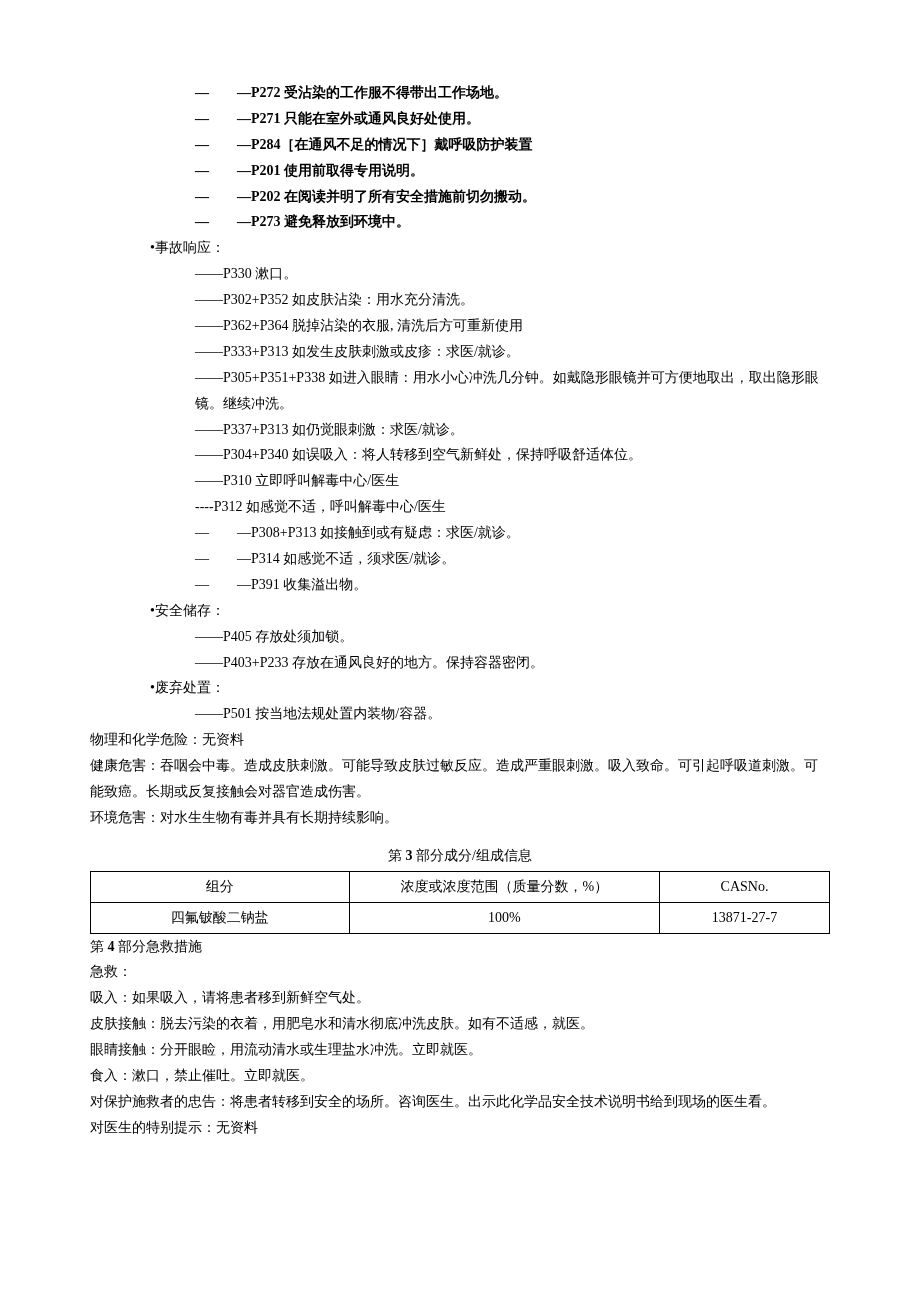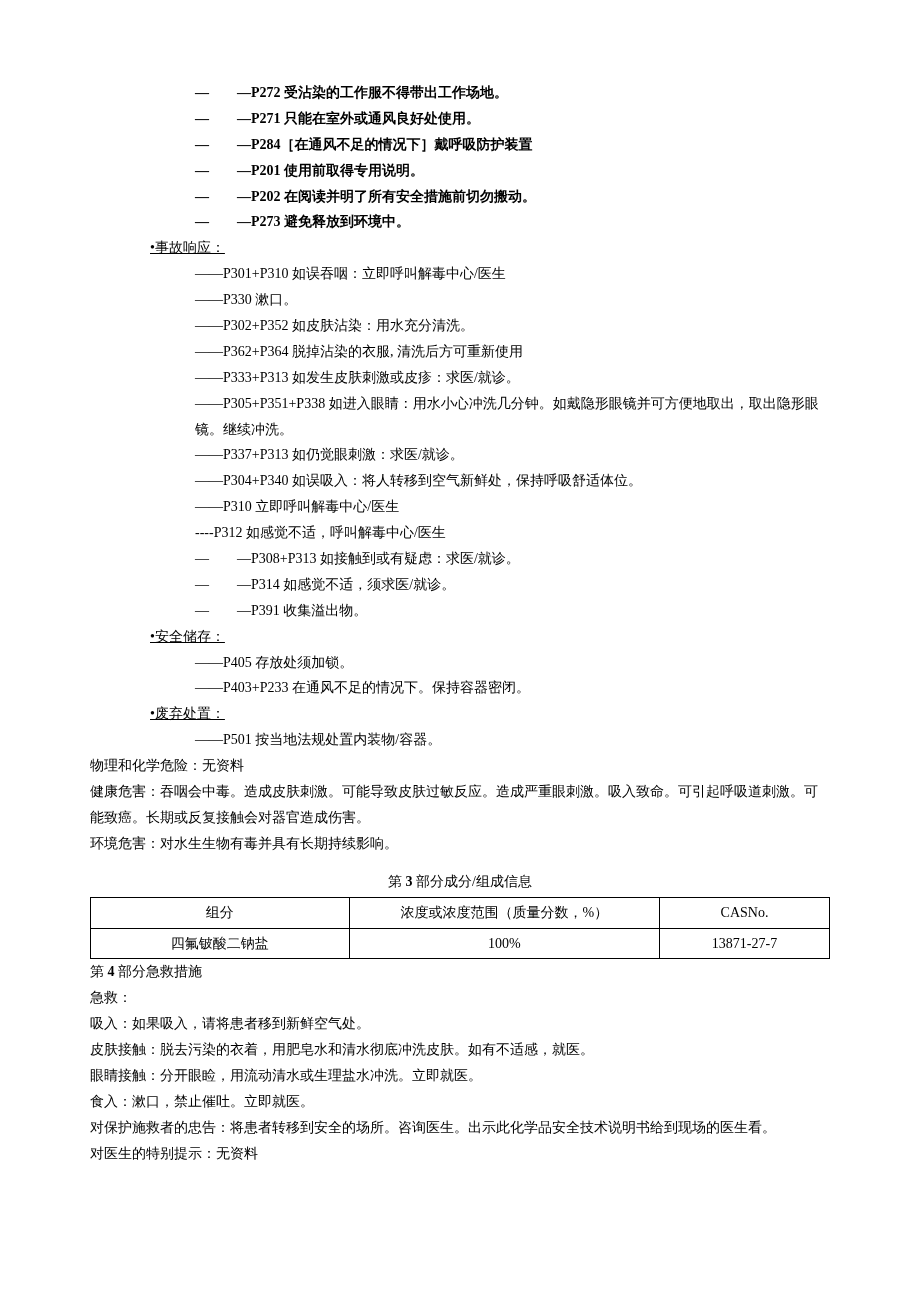--- a/index.html
+++ b/index.html
@@ -6,21 +6,21 @@
     font-family: "SimSun", "宋体", serif;
     font-size: 14px;
     line-height: 1.85;
     color: #000;
     background: #fff;
     margin: 0;
     padding: 80px 90px 60px 90px;
     width: 920px;
     box-sizing: border-box;
   }
-  .indent-1 { padding-left: 60px; text-decoration: underline; }
+  .indent-1 { padding-left: 60px; }
   .indent-dash { padding-left: 105px; font-weight: bold; }
   .indent-2 { padding-left: 105px; }
   .section-title {
     text-align: center;
     margin-top: 12px;
     margin-bottom: 2px;
   }
   .section-title .bold { font-weight: bold; }
   table {
     border-collapse: collapse;
@@ -43,39 +43,38 @@
   <div class="indent-dash">—　　—P272 受沾染的工作服不得带出工作场地。</div>
   <div class="indent-dash">—　　—P271 只能在室外或通风良好处使用。</div>
   <div class="indent-dash">—　　—P284［在通风不足的情况下］戴呼吸防护装置</div>
   <div class="indent-dash">—　　—P201 使用前取得专用说明。</div>
   <div class="indent-dash">—　　—P202 在阅读并明了所有安全措施前切勿搬动。</div>
   <div class="indent-dash">—　　—P273 避免释放到环境中。</div>
 </div>
 
 <div class="indent-1">•事故响应：</div>
 <div>
-  <div class="indent-2">——P301+P310 如误吞咽：立即呼叫解毒中心/医生</div>
   <div class="indent-2">——P330 漱口。</div>
   <div class="indent-2">——P302+P352 如皮肤沾染：用水充分清洗。</div>
   <div class="indent-2">——P362+P364 脱掉沾染的衣服, 清洗后方可重新使用</div>
   <div class="indent-2">——P333+P313 如发生皮肤刺激或皮疹：求医/就诊。</div>
   <div class="indent-2">——P305+P351+P338 如进入眼睛：用水小心冲洗几分钟。如戴隐形眼镜并可方便地取出，取出隐形眼镜。继续冲洗。</div>
   <div class="indent-2">——P337+P313 如仍觉眼刺激：求医/就诊。</div>
   <div class="indent-2">——P304+P340 如误吸入：将人转移到空气新鲜处，保持呼吸舒适体位。</div>
   <div class="indent-2">——P310 立即呼叫解毒中心/医生</div>
   <div class="indent-2">----P312 如感觉不适，呼叫解毒中心/医生</div>
   <div class="indent-2">—　　—P308+P313 如接触到或有疑虑：求医/就诊。</div>
   <div class="indent-2">—　　—P314 如感觉不适，须求医/就诊。</div>
   <div class="indent-2">—　　—P391 收集溢出物。</div>
 </div>
 
 <div class="indent-1">•安全储存：</div>
 <div>
   <div class="indent-2">——P405 存放处须加锁。</div>
-  <div class="indent-2">——P403+P233 在通风不足的情况下。保持容器密闭。</div>
+  <div class="indent-2">——P403+P233 存放在通风良好的地方。保持容器密闭。</div>
 </div>
 
 <div class="indent-1">•废弃处置：</div>
 <div>
   <div class="indent-2">——P501 按当地法规处置内装物/容器。</div>
 </div>
 
 <div>物理和化学危险：无资料</div>
 <div>健康危害：吞咽会中毒。造成皮肤刺激。可能导致皮肤过敏反应。造成严重眼刺激。吸入致命。可引起呼吸道刺激。可能致癌。长期或反复接触会对器官造成伤害。</div>
 <div>环境危害：对水生生物有毒并具有长期持续影响。</div>

